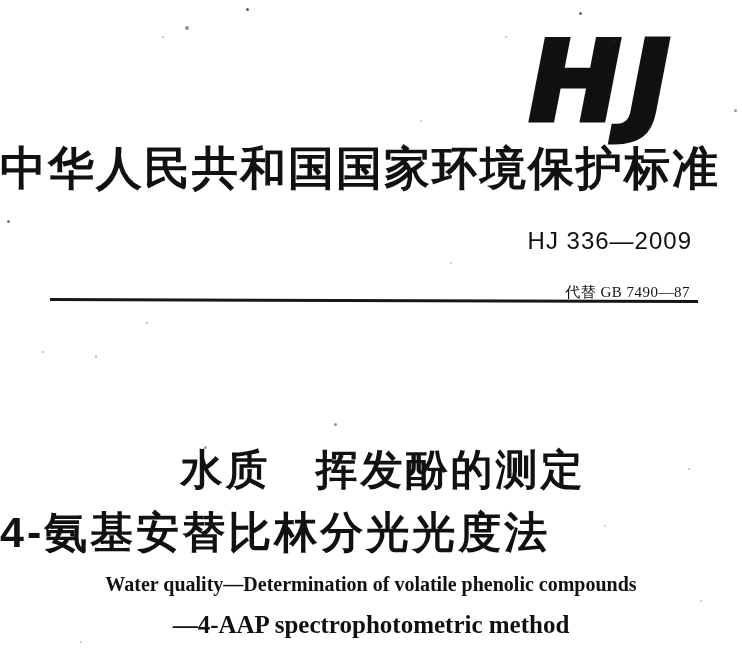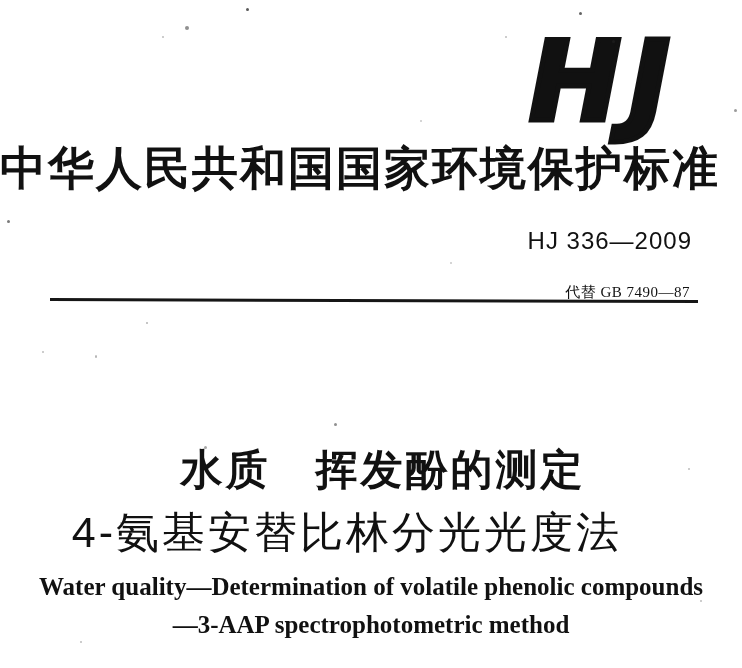--- a/index.html
+++ b/index.html
@@ -97,38 +97,38 @@
     line-height:1;
     letter-spacing:3px;
     white-space:nowrap;
     color:var(--ink);
   }
   .title-cn-2{
     position:absolute;
     top:511px;
     left:0;
     width:622px;
-    text-align:right;
+    text-align:left;
     font-family:"Liberation Sans","DejaVu Sans",sans-serif;
-    font-weight:400;
+    font-weight:700;
     font-size:43px;
     line-height:1;
     letter-spacing:3px;
     white-space:nowrap;
     color:var(--ink);
   }
   .title-en-1{
     position:absolute;
     top:573px;
     left:0;
     width:742px;
     text-align:center;
     font-family:"Liberation Serif","DejaVu Serif",serif;
     font-weight:700;
-    font-size:25px;
+    font-size:20px;
     line-height:1.1;
     white-space:nowrap;
     color:var(--ink);
   }
   .title-en-2{
     position:absolute;
     top:611px;
     left:0;
     width:742px;
     text-align:center;
@@ -161,21 +161,21 @@
   <div class="std-replaces">代替 GB 7490—87</div>
 
   <div class="header-rule"></div>
 
   <div class="title-cn-1">水质　挥发酚的测定</div>
 
   <div class="title-cn-2">4-氨基安替比林分光光度法</div>
 
   <div class="title-en-1">Water quality—Determination of volatile phenolic compounds</div>
 
-  <div class="title-en-2">—3-AAP spectrophotometric method</div>
+  <div class="title-en-2">—4-AAP spectrophotometric method</div>
 
   <span class="speck" style="left:246px;top:8px;width:3px;height:3px;opacity:.75"></span>
   <span class="speck" style="left:579px;top:12px;width:3px;height:3px;opacity:.7"></span>
   <span class="speck" style="left:612px;top:40px;width:3px;height:3px;opacity:.65"></span>
   <span class="speck" style="left:185px;top:26px;width:4px;height:4px;opacity:.5"></span>
   <span class="speck" style="left:162px;top:36px;width:2px;height:2px;opacity:.3"></span>
   <span class="speck" style="left:7px;top:220px;width:3px;height:3px;opacity:.6"></span>
   <span class="speck" style="left:734px;top:109px;width:3px;height:3px;opacity:.45"></span>
   <span class="speck" style="left:505px;top:36px;width:2px;height:2px;opacity:.3"></span>
   <span class="speck" style="left:146px;top:322px;width:2px;height:2px;opacity:.35"></span>

